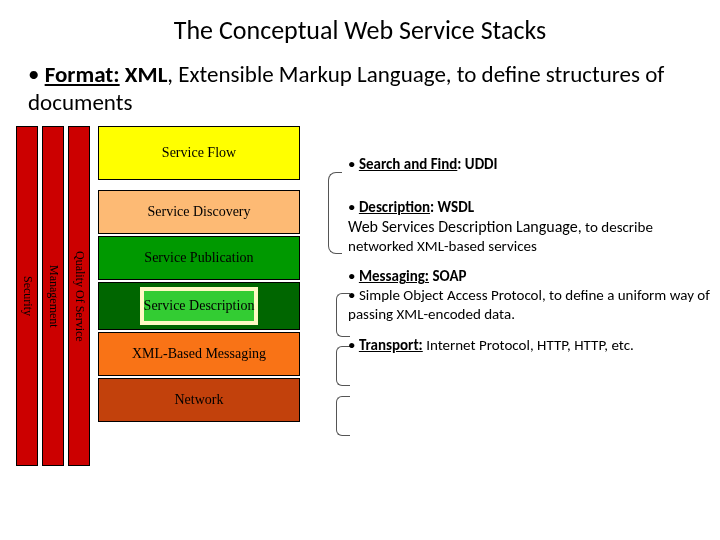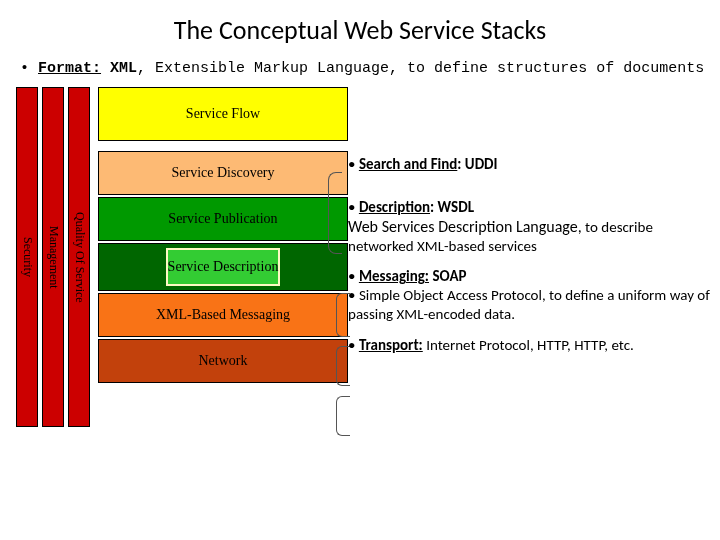--- a/index.html
+++ b/index.html
@@ -12,23 +12,22 @@
     position: relative;
     overflow: hidden;
   }
   .title {
     font-size: 26px;
     text-align: center;
     padding: 14px 0 8px;
     font-weight: 400;
   }
   .format-line {
-    font-size: 15px;
-    padding: 6px 0 10px 20px;
-    font-family: Liberation Mono, monospace;
+    font-size: 23px;
+    padding: 6px 0 10px 28px;
   }
   .format-line .bullet { font-weight: normal; }
   .format-label { font-weight: 700; text-decoration: underline; }
   .format-value { font-weight: 700; }
   .main {
     display: flex;
     position: relative;
   }
   .diagram {
     width: 340px;
@@ -51,42 +50,42 @@
     align-items: center;
     justify-content: center;
   }
   .vbar.sec   { left: 8px;  height: 340px; background: #cc0000; color: #000; }
   .vbar.mgmt  { left: 34px; height: 340px; background: #cc0000; color: #000; }
   .vbar.qos   { left: 60px; height: 340px; background: #cc0000; color: #000; }
   .stack {
     position: absolute;
     left: 90px;
     top: 0;
-    width: 250px;
+    width: 202px;
   }
   .layer {
     border: 1px solid #000;
     text-align: center;
     font-size: 14px;
     font-family: "Times New Roman", serif;
     display: flex;
     align-items: center;
     justify-content: center;
     margin-bottom: 2px;
   }
   .layer.flow    { background: #ffff00; height: 54px; }
   .layer.disc    { background: #fdba74; height: 44px; margin-top: 10px;}
   .layer.pub     { background: #009900; height: 44px; }
   .layer.desc-wrap {
     border: 1px solid #000;
     background: #006600;
     padding: 4px 6px;
     margin-bottom: 2px;
   }
-  .layer.desc    { background: #33cc33; height: 38px; border: 2px solid #fef9c3; margin-bottom: 0;}
+  .layer.desc    { background: #33cc33; height: 38px; border: 4px solid #fef9c3; margin-bottom: 0;}
   .layer.xmlmsg  { background: #f97316; height: 44px; }
   .layer.net     { background: #c2410c; height: 44px; }
   .desc-wrap + .layer.xmlmsg { margin-top: 2px; }
 
   .annots {
     position: absolute;
     left: 348px;
     top: 155px;
     width: 362px;
     font-size: 15px;

